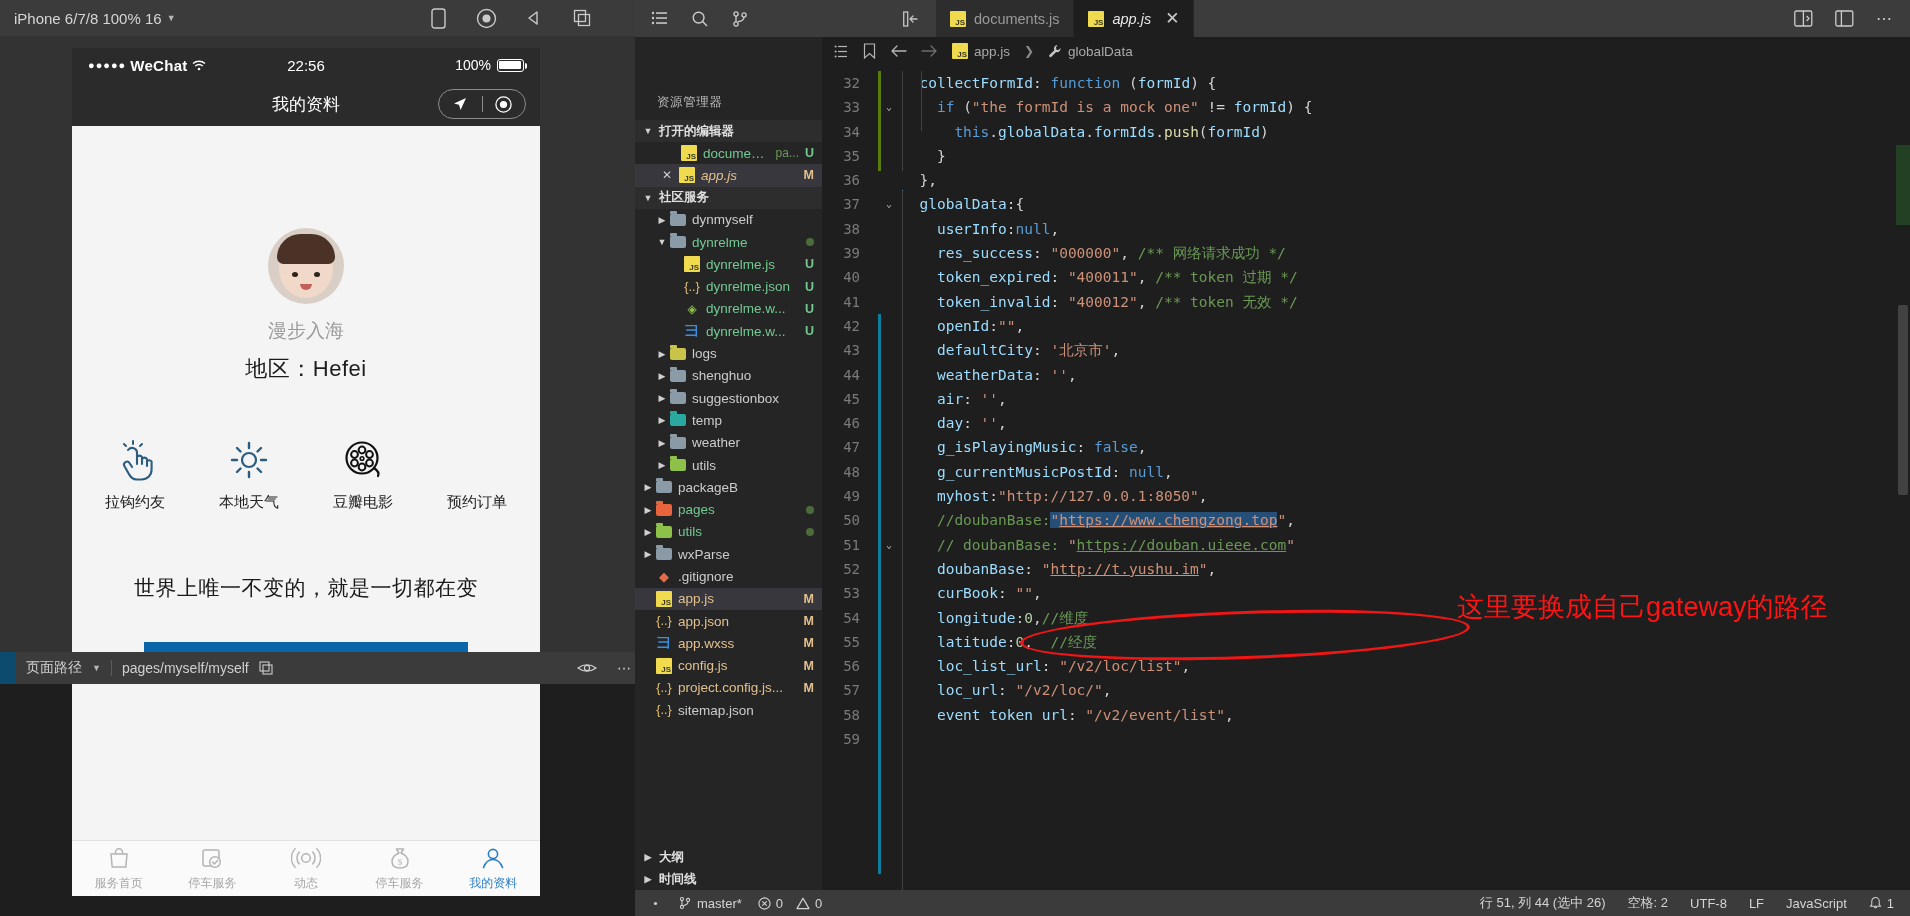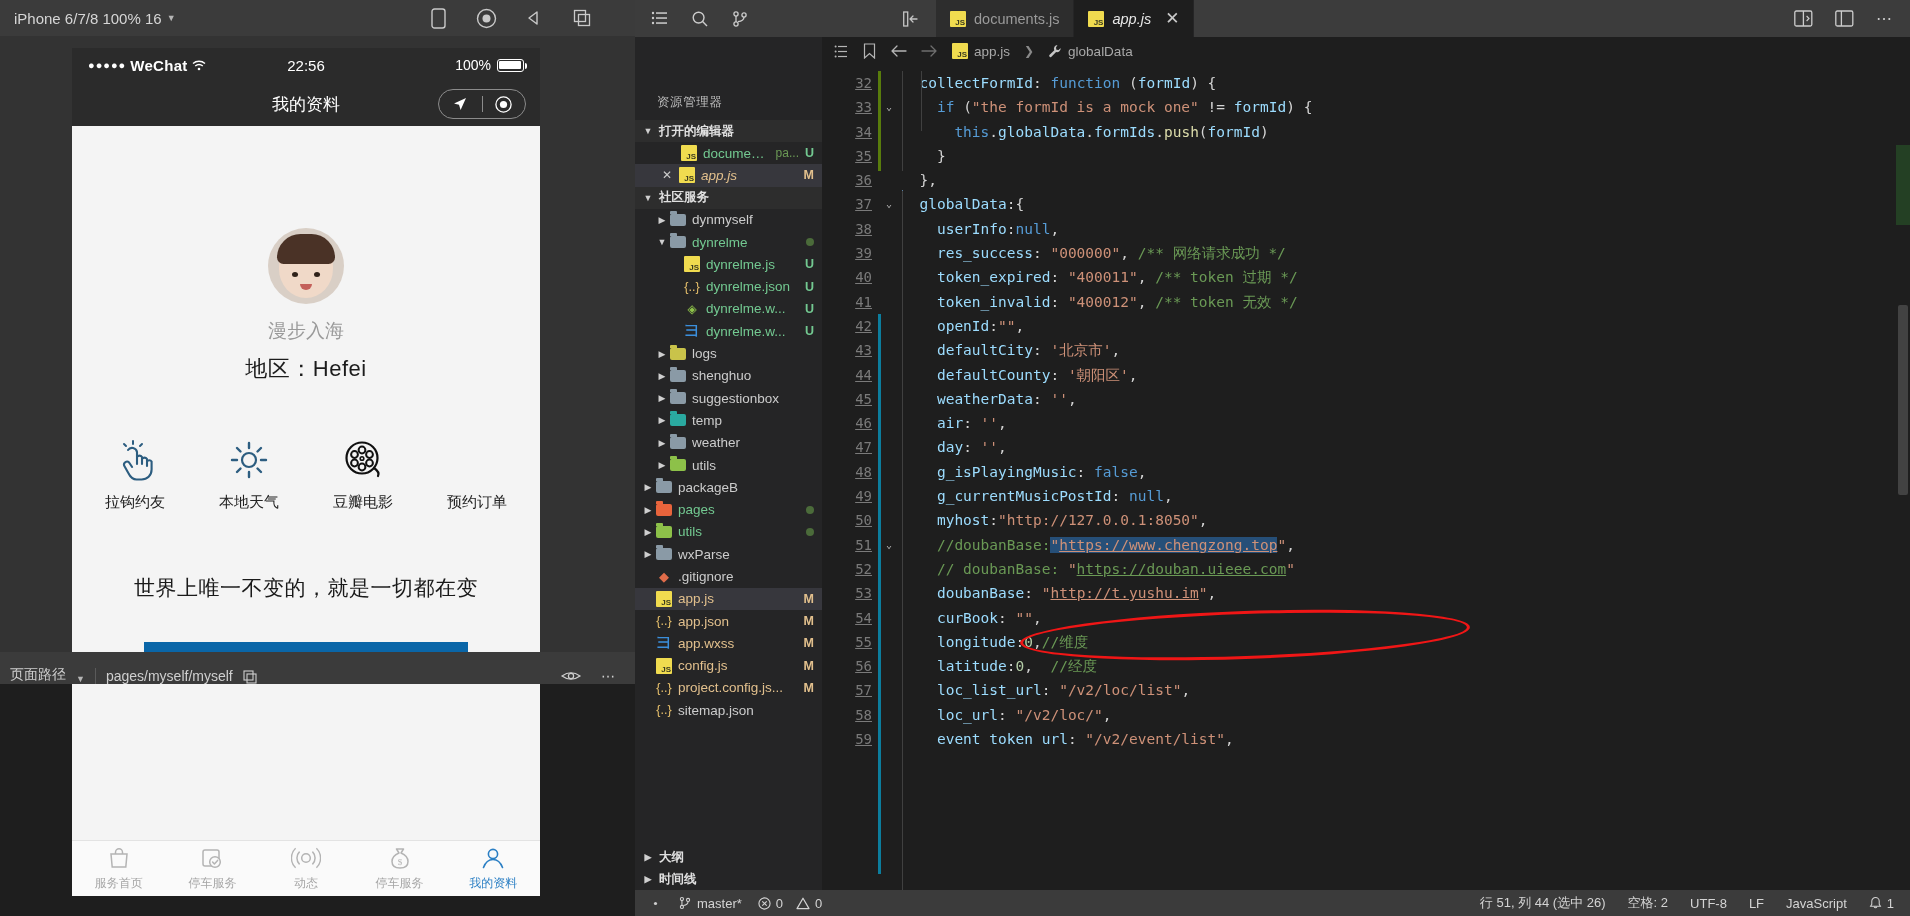--- a/index.html
+++ b/index.html
@@ -63,22 +63,22 @@
   .grid-item .lbl { font-size:15px; color:#222; }
   .slogan { margin-top:62px; font-size:21px; color:#1a1a1a; letter-spacing:.5px; }
   .logout { margin-top:40px; width:324px; height:40px; background:#0a66a8; color:#fff;
             display:flex; align-items:center; justify-content:center; font-size:17px; cursor:pointer; }
 
   .tabbar { height:56px; background:#fafafa; border-top:1px solid #e3e3e3; display:flex; }
   .tab { flex:1; display:flex; flex-direction:column; align-items:center; justify-content:center; gap:3px; cursor:pointer; }
   .tab .tlbl { font-size:12px; color:#a6a6a6; }
   .tab.active .tlbl { color:#2b7fc4; }
 
-  .sim-footer { position:absolute; left:0; bottom:0; width:635px; height:32px; background:#3b3b3b;
-                display:flex; align-items:flex-end; padding:0 10px; color:#cfcfcf; font-size:14px; gap:10px; }
+  .sim-footer { position:absolute; left:16px; bottom:0; width:635px; height:32px; background:#3b3b3b;
+                display:flex; align-items:center; padding:0 10px; color:#cfcfcf; font-size:14px; gap:10px; }
   .sim-footer .sep { width:1px; height:16px; background:#5a5a5a; }
   .sim-footer .spacer { margin-left:auto; display:flex; gap:20px; align-items:center; padding-right:10px;}
 
   
   .vscode { position:absolute; left:635px; top:0; right:0; bottom:0; display:flex; flex-direction:column; background:#1e1e1e; }
   .titlebar { height:37px; background:#3c3c3c; display:flex; align-items:center; }
   .tb-actions { display:flex; align-items:center; gap:22px; padding-left:16px; width:252px; }
   .tb-actions .ic { color:#cccccc; display:flex; cursor:pointer; }
   .tabs-row { flex:1; display:flex; align-items:stretch; height:37px; overflow:hidden; }
   .sidebar-toggle { display:flex; align-items:center; padding:0 16px; color:#c5c5c5; cursor:pointer; }
@@ -112,21 +112,21 @@
   .folder { width:16px; height:12px; border-radius:1.5px 2px 2px 2px; position:relative; flex-shrink:0;}
   .folder::before { content:""; position:absolute; top:-3px; left:0; width:7px; height:3px; border-radius:1px 1px 0 0; background:inherit;}
   .explorer-bottom { margin-top:auto; }
 
   .editor { flex:1; display:flex; flex-direction:column; min-width:0; background:#1e1e1e; position:relative; }
   .breadcrumb { height:28px; display:flex; align-items:center; gap:14px; padding-left:12px; font-size:13.5px; color:#a9a9a9; background:#1e1e1e;}
   .bc-sep { color:#8a8a8a; font-size:12px; }
   .bc-part { display:flex; align-items:center; gap:6px; cursor:pointer;}
   .code-area { flex:1; display:flex; min-height:0; overflow:hidden; position:relative; font-family:"DejaVu Sans Mono", monospace; font-size:14.5px; }
   .gutter { width:56px; flex-shrink:0; text-align:right; color:#7a7a7a; padding-top:6px; font-size:14px;}
-  .gutter .ln { height:24.3px; line-height:24.3px; padding-right:6px; position:relative;text-decoration:underline;}
+  .gutter .ln { height:24.3px; line-height:24.3px; padding-right:18px; position:relative;}
   .fold { position:absolute; right:-14px; color:#c5c5c5; font-size:10px; }
   .changebar { position:absolute; left:56px; top:6px; width:3px; }
   .cb { position:absolute; left:0; width:3px; }
   .codelines { flex:1; padding-top:6px; padding-left:24px; min-width:0; overflow:hidden; position:relative;}
   .cl { height:24.3px; line-height:24.3px; white-space:pre; }
   .kw   { color:#569cd6; } .fn{color:#dcdcaa;} .str{color:#ce9178;} .num{color:#b5cea8;}
   .cmt  { color:#6a9955; } .op{color:#d4d4d4;} .prop{color:#9cdcfe;} .punct{color:#d4d4d4;} .lit{color:#569cd6;}
   .link { color:#ce9178; text-decoration:underline; }
   .sel  { background:#264f78; }
   .indent-guide { position:absolute; width:1px; background:#404040; }
@@ -723,21 +723,20 @@
               <div class="cl">      <span class="lit">this</span><span class="punct">.</span><span class="prop">globalData</span><span class="punct">.</span><span class="prop">formIds</span><span class="punct">.</span><span class="fn">push</span><span class="punct">(</span><span class="prop">formId</span><span class="punct">)</span></div>
               <div class="cl">    <span class="punct">}</span></div>
               <div class="cl">  <span class="punct">},</span></div>
               <div class="cl">  <span class="prop">globalData</span><span class="punct">:{</span></div>
               <div class="cl">    <span class="prop">userInfo</span><span class="punct">:</span><span class="lit">null</span><span class="punct">,</span></div>
               <div class="cl">    <span class="prop">res_success</span><span class="punct">: </span><span class="str">"000000"</span><span class="punct">, </span><span class="cmt">/** 网络请求成功 */</span></div>
               <div class="cl">    <span class="prop">token_expired</span><span class="punct">: </span><span class="str">"400011"</span><span class="punct">, </span><span class="cmt">/** token 过期 */</span></div>
               <div class="cl">    <span class="prop">token_invalid</span><span class="punct">: </span><span class="str">"400012"</span><span class="punct">, </span><span class="cmt">/** token 无效 */</span></div>
               <div class="cl">    <span class="prop">openId</span><span class="punct">:</span><span class="str">""</span><span class="punct">,</span></div>
               <div class="cl">    <span class="prop">defaultCity</span><span class="punct">: </span><span class="str">'北京市'</span><span class="punct">,</span></div>
-              <div class="cl">    <span class="prop">defaultCounty</span><span class="punct">: </span><span class="str">'朝阳区'</span><span class="punct">,</span></div>
               <div class="cl">    <span class="prop">weatherData</span><span class="punct">: </span><span class="str">''</span><span class="punct">,</span></div>
               <div class="cl">    <span class="prop">air</span><span class="punct">: </span><span class="str">''</span><span class="punct">,</span></div>
               <div class="cl">    <span class="prop">day</span><span class="punct">: </span><span class="str">''</span><span class="punct">,</span></div>
               <div class="cl">    <span class="prop">g_isPlayingMusic</span><span class="punct">: </span><span class="lit">false</span><span class="punct">,</span></div>
               <div class="cl">    <span class="prop">g_currentMusicPostId</span><span class="punct">: </span><span class="lit">null</span><span class="punct">,</span></div>
               <div class="cl">    <span class="prop">myhost</span><span class="punct">:</span><span class="str">"http://127.0.0.1:8050"</span><span class="punct">,</span></div>
               <div class="cl">    <span class="cmt">//doubanBase:</span><span class="sel"><span class="str">"</span><span class="link">https://www.chengzong.top</span></span><span class="str">"</span><span class="punct">,</span></div>
               <div class="cl">    <span class="cmt">// doubanBase: </span><span class="str">"</span><span class="cmt" style="text-decoration:underline">https://douban.uieee.com</span><span class="str">"</span></div>
               <div class="cl">    <span class="prop">doubanBase</span><span class="punct">: </span><span class="str">"</span><span class="link">http://t.yushu.im</span><span class="str">"</span><span class="punct">,</span></div>
               <div class="cl">    <span class="prop">curBook</span><span class="punct">: </span><span class="str">""</span><span class="punct">,</span></div>
@@ -745,20 +744,21 @@
               <div class="cl">    <span class="prop">latitude</span><span class="punct">:</span><span class="num">0</span><span class="punct">,  </span><span class="cmt">//经度</span></div>
               <div class="cl">    <span class="prop">loc_list_url</span><span class="punct">: </span><span class="str">"/v2/loc/list"</span><span class="punct">,</span></div>
               <div class="cl">    <span class="prop">loc_url</span><span class="punct">: </span><span class="str">"/v2/loc/"</span><span class="punct">,</span></div>
               <div class="cl">    <span class="prop">event token url</span><span class="punct">: </span><span class="str">"/v2/event/list"</span><span class="punct">,</span></div>
             </div>
           <div class="scrollbar-v">
             <div class="minimap-slider" style="top:80px;height:80px;opacity:.55;"></div>
             <div class="scroll-thumb" style="top:240px;height:190px;"></div>
           </div>
 
+          <div class="annot-text" style="left:635px; top:524px;">这里要换成自己gateway的路径</div>
           <div class="ellipse" style="left:198px; top:546px; width:450px; height:48px; transform:rotate(-2deg);"></div>
         </div>
       </div>
     </div>
 
     <div class="statusbar">
       <div class="sb-items-l">
         <span class="sb-it">
           <svg width="13" height="13" viewBox="0 0 13 13">
               <circle cx="6.5" cy="6.5" r="1.6" fill="#cfcfcf"></circle>

